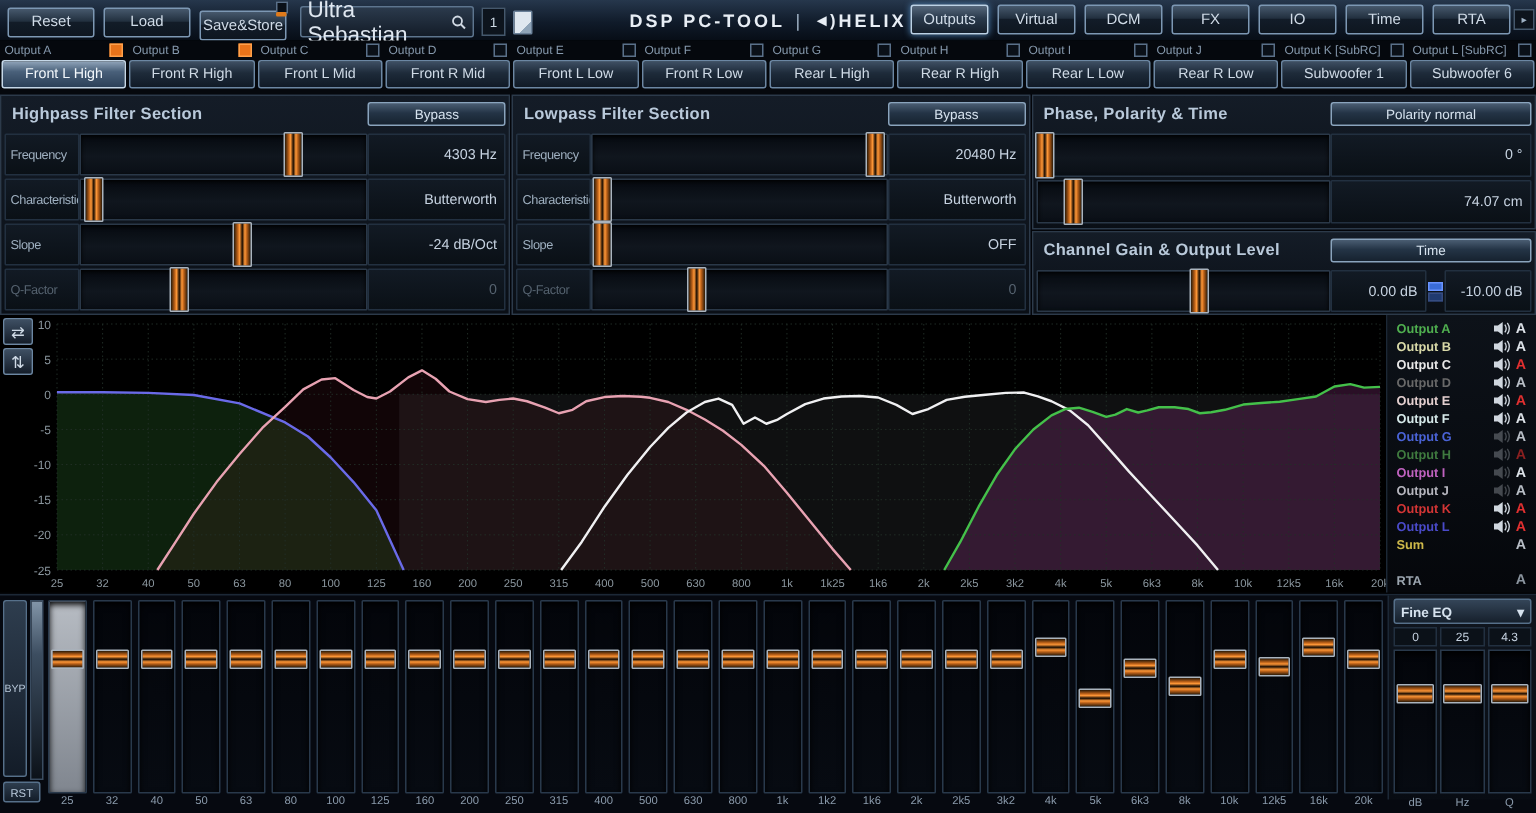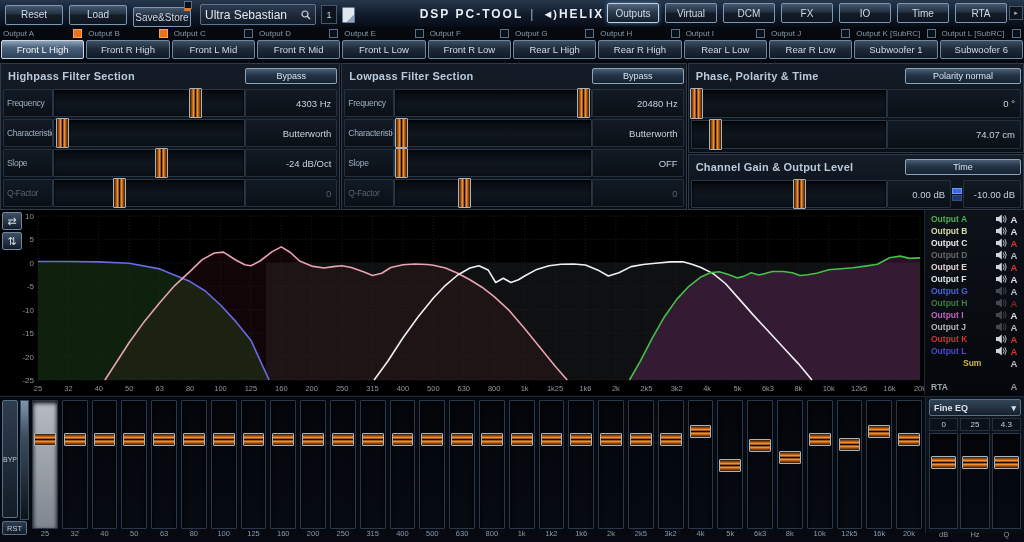--- a/index.html
+++ b/index.html
@@ -13,21 +13,21 @@
     background:linear-gradient(180deg,#46586c 0%,#22303f 45%,#121c28 50%,#0e1620 100%);
     border:1px solid #7d98b4;border-radius:2px;font-family:inherit;cursor:pointer;}
   .tbtn.active{border-color:#bcd2e6;box-shadow:0 0 4px #4a7aa8;background:linear-gradient(180deg,#56687c 0%,#2a3a4c 45%,#16202c 100%);}
   .tb-left{display:flex;align-items:center;padding-left:2px;}
   .tb-left .tbtn{width:58px;padding:0;text-align:center;}
   .save-wrap{position:relative;margin-top:4px;}
   .save-wrap .mini-box{position:absolute;top:-6px;right:2px;width:6px;height:6px;border:1px solid #5a7089;background:#0a1018;}
   .save-wrap .notch{position:absolute;top:1px;right:3px;width:7px;height:3px;background:#e07a1a;border-radius:1px;}
   .search{height:19px;width:106px;margin-left:6px;background:linear-gradient(180deg,#2c3càc,#141d29);
     background:linear-gradient(180deg,#2b3a4c,#131c28);border:1px solid #5d758e;border-radius:2px;
-    display:flex;align-items:center;font-size:12px;color:#dfe7f0;padding:0 4px;}
+    display:flex;align-items:center;font-size:15px;color:#dfe7f0;padding:0 4px;}
   .search .sval{flex:1;}
   .counter{width:14px;height:17px;margin-left:5px;border:1px solid #45586d;background:#0d141d;
     font-size:9px;display:flex;align-items:center;justify-content:center;color:#cfdae6;}
   .doc{width:11px;height:14px;margin-left:5px;background:linear-gradient(135deg,#dfe7ef 70%,#8fa4b8 70%);border:1px solid #6a8098;border-radius:1px;}
   .logo{position:absolute;left:0;right:0;top:0;height:27px;display:flex;align-items:center;justify-content:center;
     pointer-events:none;font-size:12px;font-weight:bold;letter-spacing:2px;color:#e8eef5;}
   .logo .sep{margin:0 7px;color:#9fb2c5;font-weight:normal;}
   .logo .glyph{letter-spacing:0;margin-right:2px;font-size:11px;}
   .tb-right{position:absolute;right:14px;top:3px;display:flex;}
   .tb-right .tbtn{width:52px;padding:0;text-align:center;}
@@ -50,21 +50,21 @@
   .panel{background:linear-gradient(180deg,#141c27 0%,#0a0f16 100%);border:1px solid #2c3a4a;margin-right:1px;}
   .p-hp{width:339px;}.p-lp{width:344px;}
   .p-col{width:337px;display:flex;flex-direction:column;margin-right:0;}
   .p-ph{height:88px;}.p-gn{flex:1;margin-top:1px;}
   .phead{height:22px;display:flex;align-items:center;justify-content:space-between;padding:1px 2px 0 7px;}
   .ptitle{font-size:11px;font-weight:bold;color:#b9c9da;letter-spacing:.2px;}
   .pbtn{width:92px;height:16px;font-size:9px;color:#d6e2ee;font-family:inherit;
     background:linear-gradient(180deg,#4a5d72 0%,#24344六 45%,#16222f 100%);
     background:linear-gradient(180deg,#4a5d72 0%,#243446 45%,#16222f 100%);
     border:1px solid #8aa4bd;border-radius:2px;}
-  .pbtn.wide{width:116px;}
+  .pbtn.wide{width:134px;}
   .frow{display:grid;grid-template-columns:50px 1fr 92px;gap:0;height:28px;margin:2px 2px 0 2px;}
   .frow.nolabel{grid-template-columns:1fr 134px;height:29px;}
   .frow.gain{grid-template-columns:1fr 64px 12px 58px;}
   .fcell{background:linear-gradient(180deg,#121a24,#0a1016);border:1px solid #223040;border-radius:1px;padding-left:16px;}
   .flabel{font-size:8.5px;color:#9fb0c0;display:flex;align-items:center;padding-left:3px;letter-spacing:-.3px;overflow:hidden;}
   .fval{font-size:9.5px;color:#c6d2e0;display:flex;align-items:center;justify-content:flex-end;padding-right:5px;white-space:nowrap;}
   .dim .flabel,.dim .fval{color:#55626f;}
   .fslider{position:relative;background:linear-gradient(180deg,#060a10,#10161e 55%,#0a0f16);
     border:1px solid #2a3848;border-radius:1px;box-shadow:inset 0 1px 3px #000;}
   .hhandle{position:absolute;top:-2px;bottom:-2px;width:11px;border:1px solid #aab4be;border-radius:1px;
@@ -567,21 +567,21 @@
           <span class="lg-spk" style="color: rgb(207, 214, 222);">
             <svg width="11" height="10" viewBox="0 0 11 10">
               <path d="M0 3h2.6L5.8.6v8.8L2.6 7H0z" fill="currentColor"></path>
               <path d="M7.2 2.4q1.9 2.6 0 5.2M8.9 1.2q2.6 3.8 0 7.6" stroke="currentColor" stroke-width="0.9" fill="none"></path>
             </svg>
           </span>
           <span class="lg-amp" style="color: rgb(224, 48, 48);">A</span>
         </div>
         <div class="lg-spacer"></div>
         <div class="lg-row">
-          <span class="lg-name" style="color: rgb(205, 184, 74); margin-left: 32px;">Sum</span>
+          <span class="lg-name" style="color: rgb(205, 184, 74);">Sum</span>
           <span class="lg-spk"></span>
           <span class="lg-amp" style="color: rgb(184, 190, 198);">A</span>
         </div>
         <div style="height: 12px;"></div>
         <div class="lg-row">
           <span class="lg-name" style="color: rgb(154, 164, 174);">RTA</span>
           <span class="lg-spk"></span>
           <span class="lg-amp" style="color: rgb(138, 148, 158);">A</span>
         </div>
       </div>

